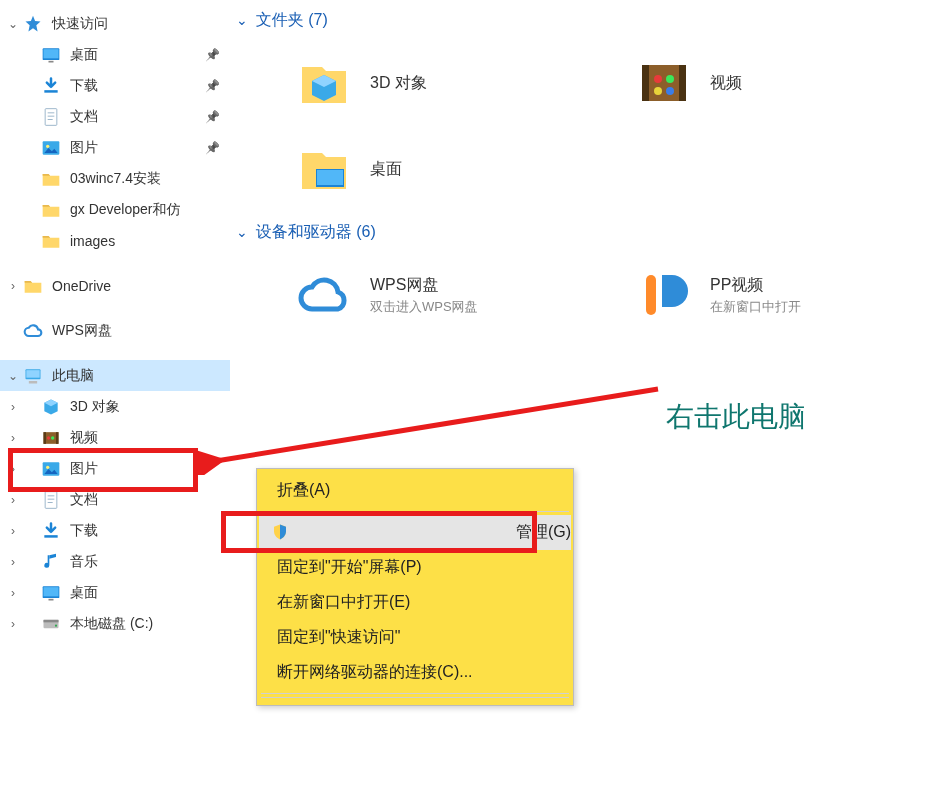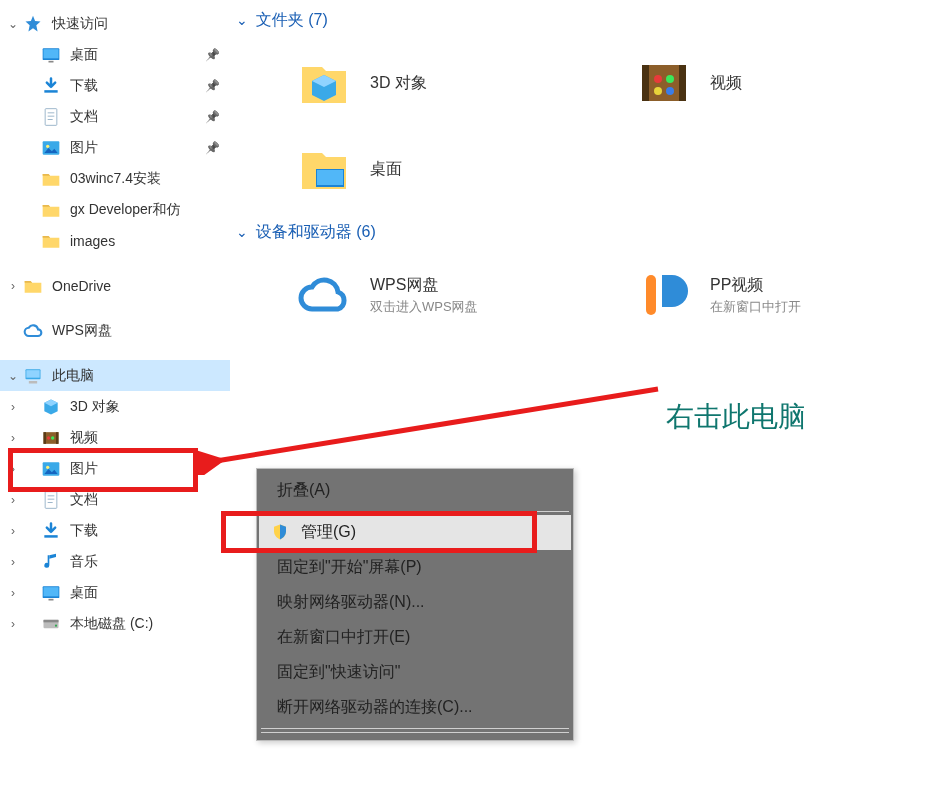--- a/index.html
+++ b/index.html
@@ -102,36 +102,36 @@
   }
   .file-item .labels { display: flex; flex-direction: column; }
   .file-item .title { font-size: 16px; color: #333; }
   .file-item .subtitle { font-size: 13px; color: #888; margin-top: 2px; }
 
   .context-menu {
     position: absolute;
     left: 256px;
     top: 468px;
     width: 318px;
-    background: #737373;
+    background: #fde047;
     border: 1px solid #bcbcbc;
     box-shadow: 2px 2px 6px rgba(0,0,0,0.2);
     padding: 4px 2px;
     z-index: 5;
   }
   .menu-item {
     height: 35px;
     display: flex;
     align-items: center;
     padding-left: 18px;
     font-size: 16px;
     color: #222;
     cursor: default;
   }
-  .menu-item.highlight { background: #e5e5e5; }
+  .menu-item.highlight { background: #e5e5e5; justify-content: space-between; }
   .menu-sep {
     height: 1px;
     background: #d0d0d0;
     margin: 3px 2px;
   }
   .menu-item .shield {
     width: 20px;
     height: 20px;
     margin-right: 10px;
     margin-left: -6px;
@@ -504,23 +504,20 @@
           <path d="M12 2l8 3v6c0 5-3.5 9-8 11-4.5-2-8-6-8-11V5z" fill="#ffd24a"></path>
           <path d="M12 2v20c4.5-2 8-6 8-11V5z" fill="#2f8cd8"></path>
         </svg>
       </span>
       <span>管理(G)</span>
     </div>
     <div class="menu-item">
       <span>固定到"开始"屏幕(P)</span>
     </div>
     <div class="menu-item">
-      <span>映射网络驱动器(N)...</span>
-    </div>
-    <div class="menu-item">
       <span>在新窗口中打开(E)</span>
     </div>
     <div class="menu-item">
       <span>固定到"快速访问"</span>
     </div>
     <div class="menu-item">
       <span>断开网络驱动器的连接(C)...</span>
     </div>
     <div class="menu-sep"></div>
     <div class="menu-sep"></div>

